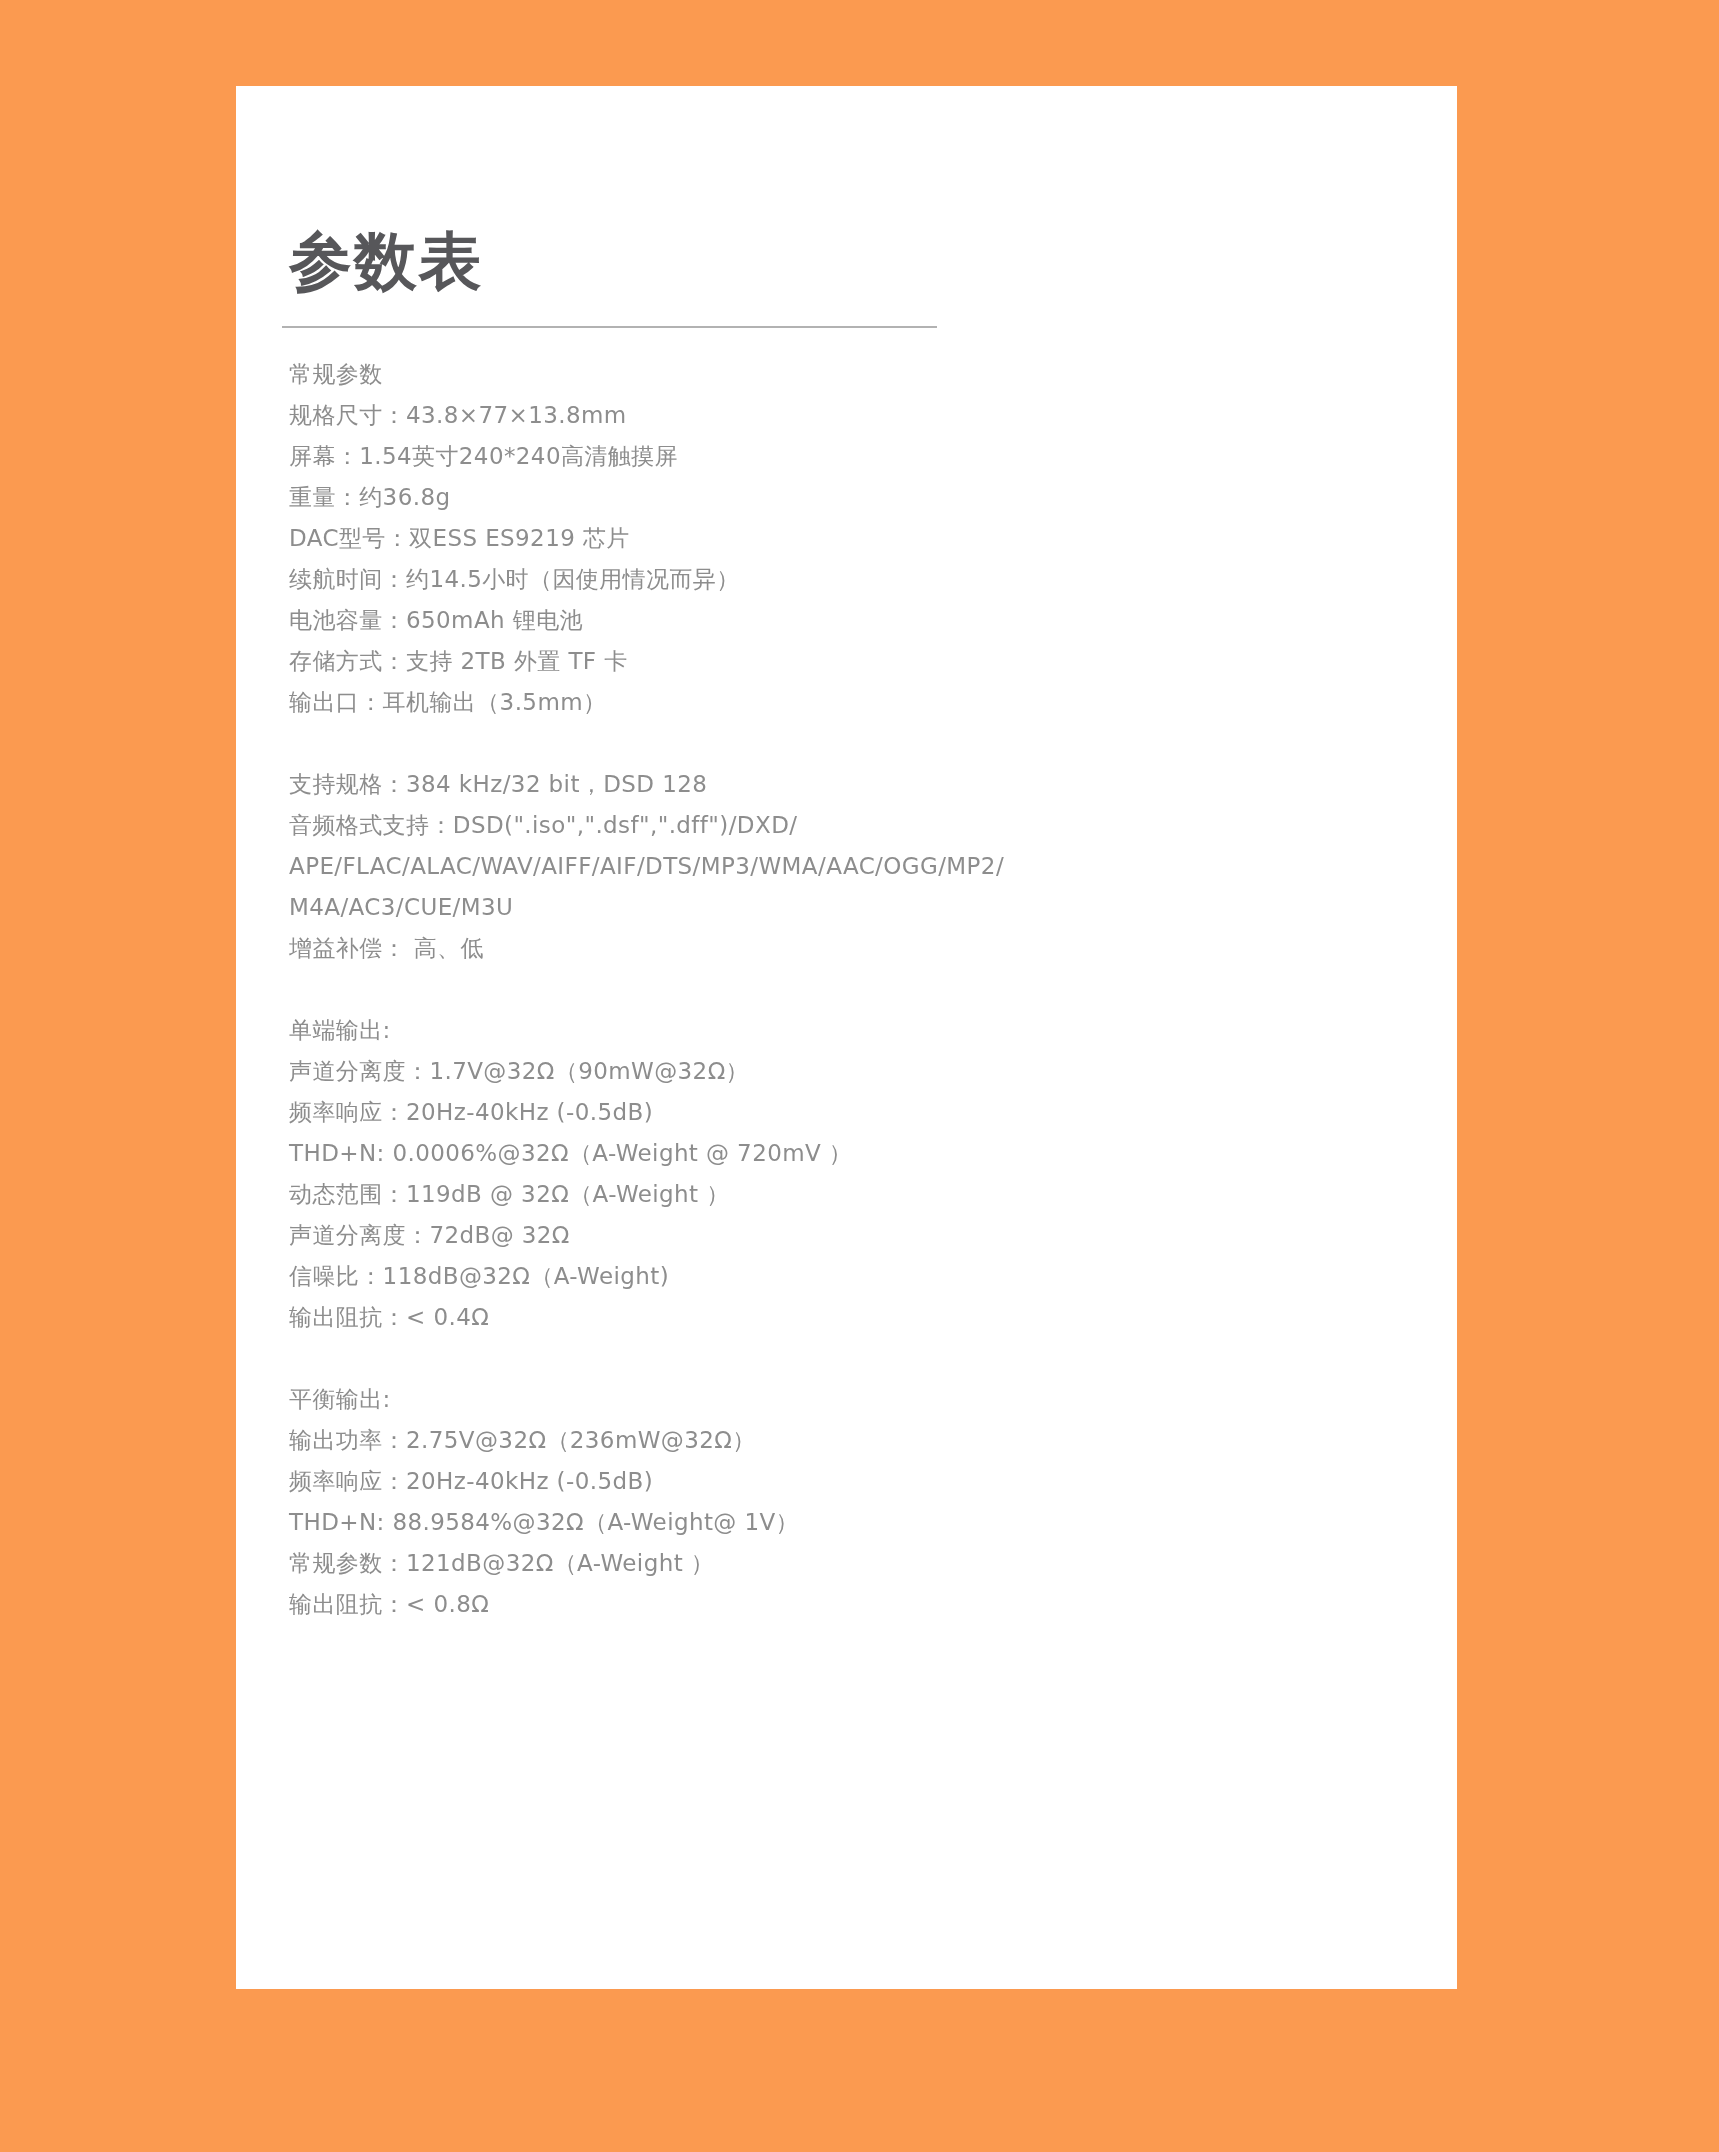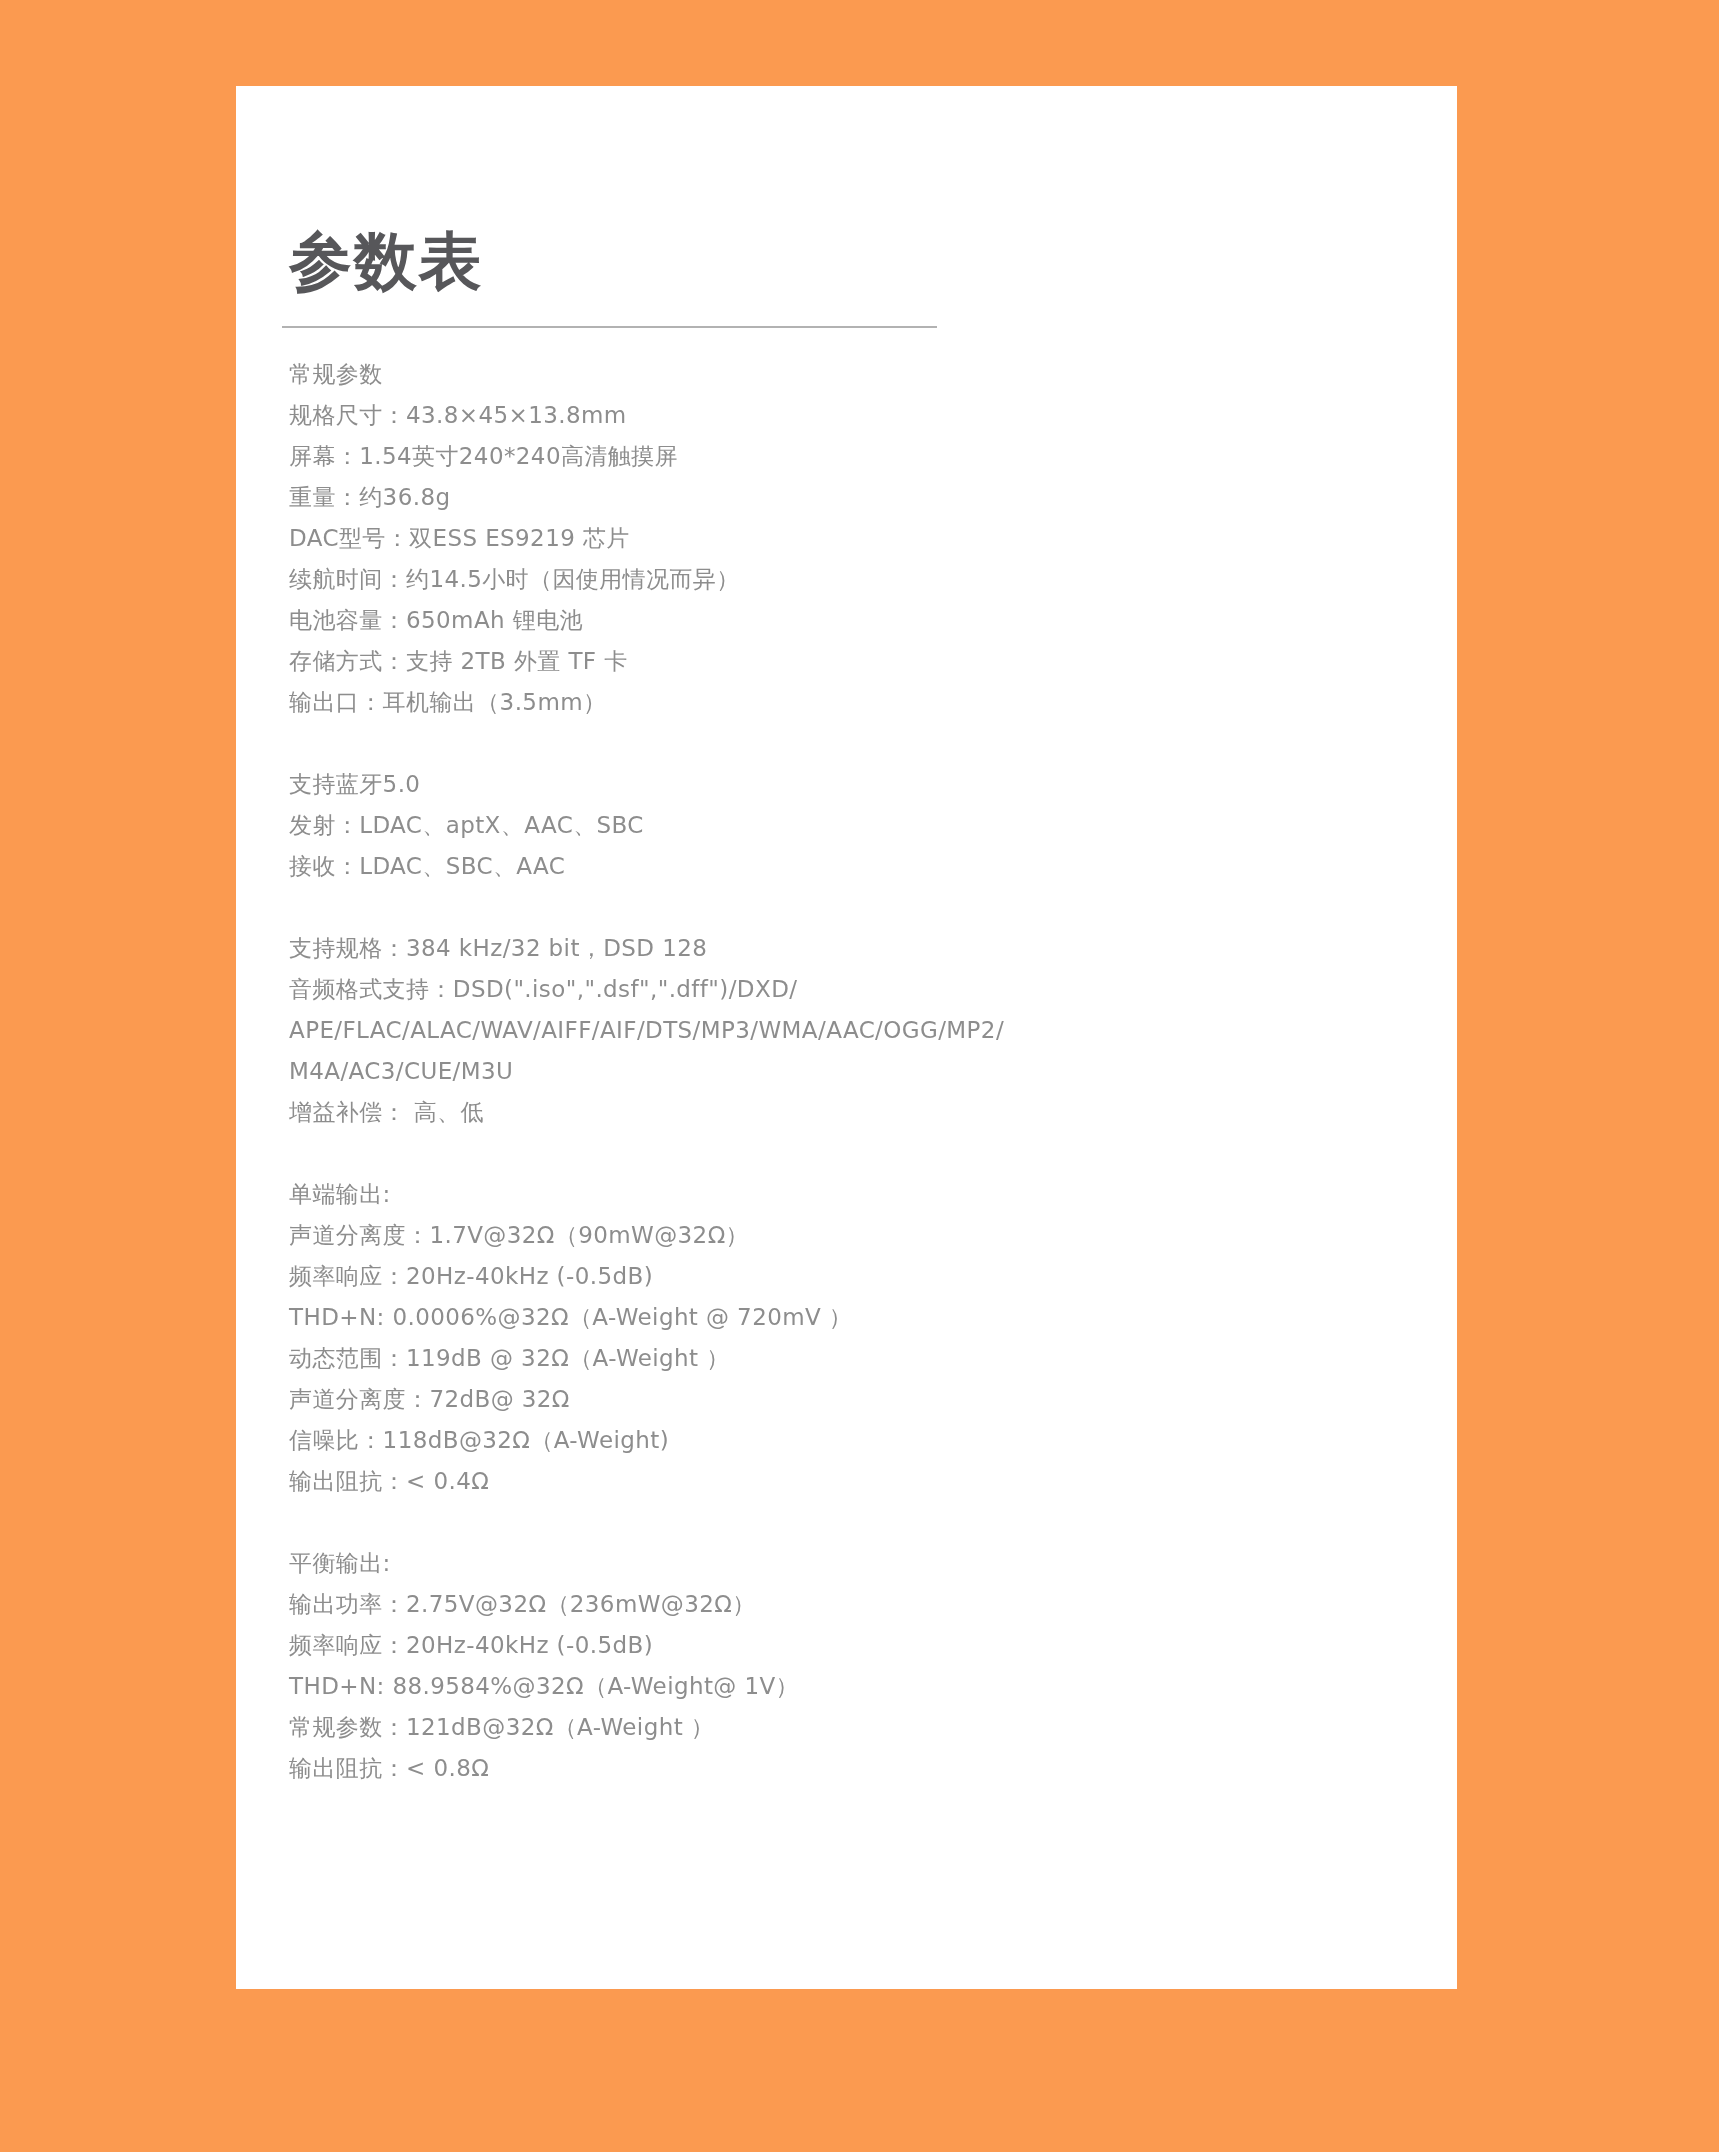--- a/index.html
+++ b/index.html
@@ -57,35 +57,30 @@
 <div class="card">
 
   <h1 class="page-title">参数表</h1>
 
   <div class="title-divider"></div>
 
   <div class="content">
 
     <div class="section">
       <div class="line">常规参数</div>
-      <div class="line">规格尺寸：43.8×45×13.8mm</div>
+      <div class="line">规格尺寸：43.8×77×13.8mm</div>
       <div class="line">屏幕：1.54英寸240*240高清触摸屏</div>
       <div class="line">重量：约36.8g</div>
       <div class="line">DAC型号：双ESS ES9219 芯片</div>
       <div class="line">续航时间：约14.5小时（因使用情况而异）</div>
       <div class="line">电池容量：650mAh 锂电池</div>
       <div class="line">存储方式：支持 2TB 外置 TF 卡</div>
       <div class="line">输出口：耳机输出（3.5mm）</div>
     </div>
 
-    <div class="section">
-      <div class="line">支持蓝牙5.0</div>
-      <div class="line">发射：LDAC、aptX、AAC、SBC</div>
-      <div class="line">接收：LDAC、SBC、AAC</div>
-    </div>
 
     <div class="section">
       <div class="line">支持规格：384 kHz/32 bit，DSD 128</div>
       <div class="line">音频格式支持：DSD(".iso",".dsf",".dff")/DXD/</div>
       <div class="line">APE/FLAC/ALAC/WAV/AIFF/AIF/DTS/MP3/WMA/AAC/OGG/MP2/</div>
       <div class="line">M4A/AC3/CUE/M3U</div>
       <div class="line">增益补偿： 高、低</div>
     </div>
 
     <div class="section">

